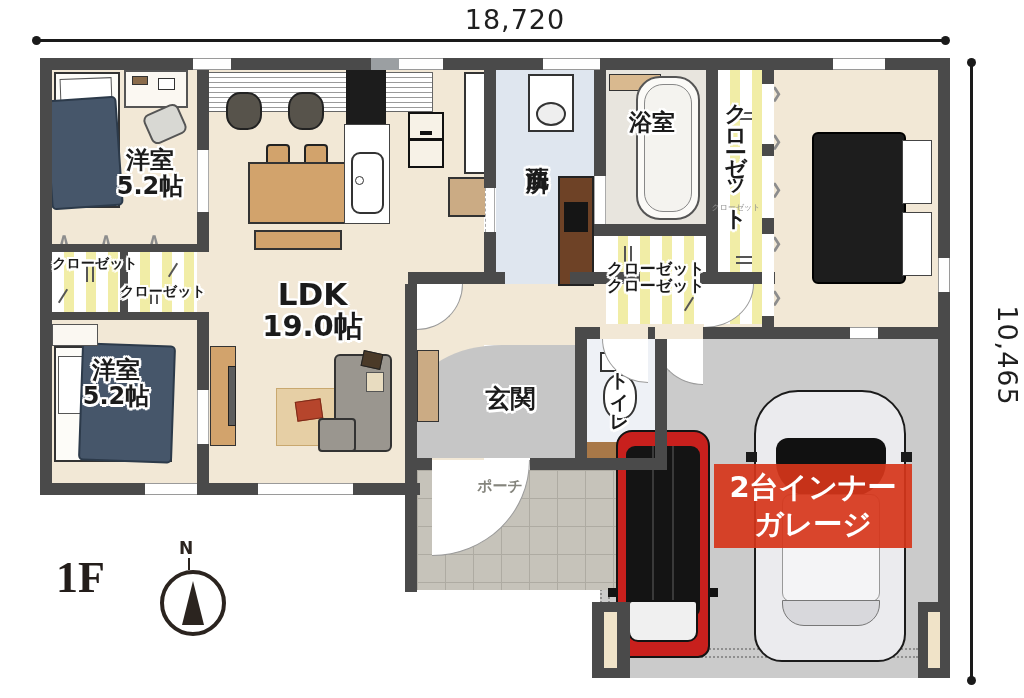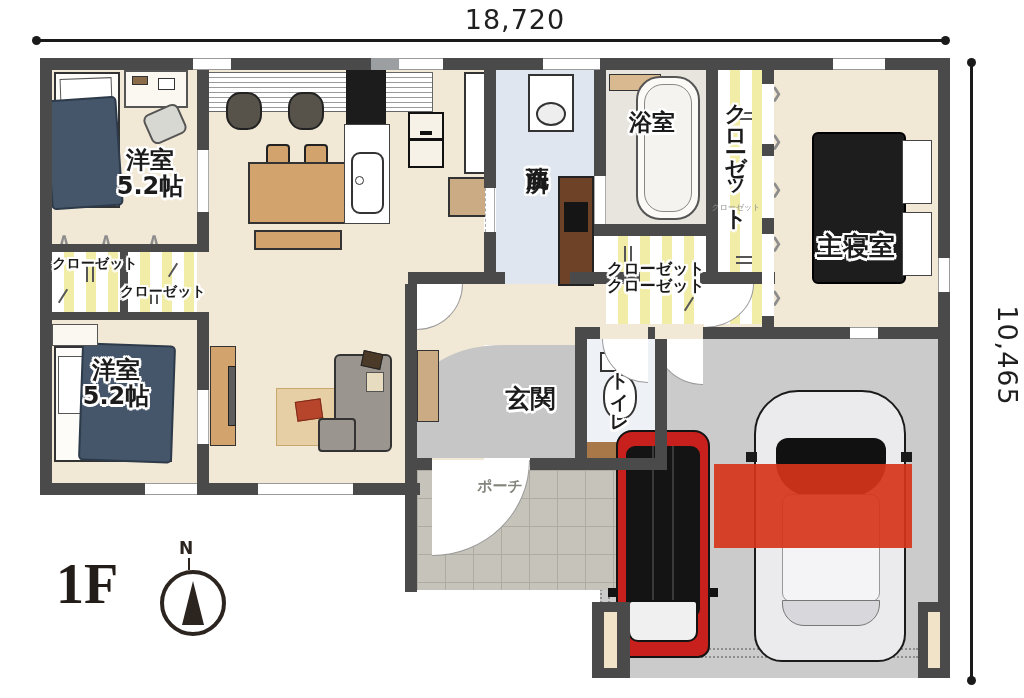--- a/index.html
+++ b/index.html
@@ -211,47 +211,52 @@
   <div class="furn" style="left:708px;top:588px;width:10px;height:9px;background:#131313;z-index:4;"></div>
 
   <div class="furn" style="left:754px;top:390px;width:152px;height:272px;background:#ebebee;border:2.5px solid #1a1a1a;border-radius:44px 44px 28px 28px;z-index:4;"></div>
   <div class="furn" style="left:776px;top:438px;width:110px;height:58px;background:#111;border-radius:12px 12px 34px 34px;z-index:4;"></div>
   <div class="furn" style="left:782px;top:494px;width:98px;height:108px;background:#f4f4f6;border:1.5px solid #999;border-radius:9px;z-index:4;"></div>
   <div class="furn" style="left:782px;top:600px;width:98px;height:26px;background:#d8d8dc;border:1.5px solid #777;border-radius:0 0 22px 22px;z-index:4;"></div>
   <div class="furn" style="left:746px;top:452px;width:11px;height:10px;background:#1a1a1a;z-index:4;"></div>
   <div class="furn" style="left:901px;top:452px;width:11px;height:10px;background:#1a1a1a;z-index:4;"></div>
 
   <div class="abs" style="left:714px;top:464px;width:198px;height:84px;background:rgba(214,53,26,0.92);z-index:30;display:flex;flex-direction:column;justify-content:center;align-items:center;color:#fff;font-weight:800;font-size:29px;line-height:1.28;text-align:center;">
+    <div>2台インナー</div>
+    <div>ガレージ</div>
   </div>
 
   <div class="lbl" style="left:92px;top:148px;width:116px;font-size:24px;">
     <div>洋室</div>
     <div>5.2帖</div>
   </div>
   <div class="lbl" style="left:58px;top:358px;width:116px;font-size:24px;">
     <div>洋室</div>
     <div>5.2帖</div>
   </div>
   <div class="lbl" style="left:40px;top:256px;width:110px;font-size:14px;">クローゼット</div>
   <div class="lbl" style="left:108px;top:284px;width:110px;font-size:14px;">クローゼット</div>
+  <div class="lbl" style="left:240px;top:278px;width:145px;font-size:31px;">
+    <div>LDK</div>
+    <div style="font-size:29px;">19.0帖</div>
+  </div>
   <div class="lbl vert" style="left:525px;top:148px;font-size:23px;letter-spacing:2px;">洗面所</div>
   <div class="lbl" style="left:602px;top:110px;width:100px;font-size:23px;">浴室</div>
   <div class="lbl" style="left:594px;top:260px;width:124px;font-size:16px;">
     <div>クローゼット</div>
     <div>クローゼット</div>
   </div>
   <div class="lbl vert" style="left:724px;top:88px;font-size:22px;letter-spacing:1px;">クローゼット</div>
   <div class="abs" style="left:706px;top:202px;width:60px;font-size:8px;color:#8f8f8f;z-index:19;text-align:center;">クローゼット</div>
   <div class="lbl" style="left:786px;top:232px;width:140px;font-size:26px;">
-    <div>主寝室</div>
-  </div>
-  <div class="lbl" style="left:478px;top:385px;width:105px;font-size:25px;">玄関</div>
+  </div>
+  <div class="lbl" style="left:458px;top:385px;width:105px;font-size:25px;">玄関</div>
   <div class="lbl vert" style="left:610px;top:358px;font-size:19px;">トイレ</div>
   <div class="lbl" style="left:452px;top:478px;width:96px;font-size:15px;color:#85857d;font-weight:700;">ポーチ</div>
 
-  <div class="abs" style="left:56px;top:552px;font-family:'Liberation Serif','DejaVu Serif',serif;font-size:56px;font-weight:700;color:#231d1a;z-index:20;">1F</div>
+  <div class="abs" style="left:56px;top:552px;font-family:'Liberation Serif','DejaVu Serif',serif;font-size:44px;font-weight:700;color:#231d1a;z-index:20;">1F</div>
   <div class="abs" style="left:179px;top:538px;font-size:17px;font-weight:800;color:#2b241f;z-index:20;">N</div>
   <div class="abs" style="left:188px;top:558px;width:2px;height:12px;background:#2b241f;z-index:20;"></div>
   <div class="abs" style="left:160px;top:570px;width:58px;height:58px;border:4px solid #2b241f;border-radius:50%;background:#fff;z-index:20;">
     <div style="position:absolute;left:50%;top:7px;transform:translateX(-50%);width:0;height:0;border-left:11px solid transparent;border-right:11px solid transparent;border-bottom:44px solid #2b241f;"></div>
   </div>
 
 </div>
 
 </body></html>

